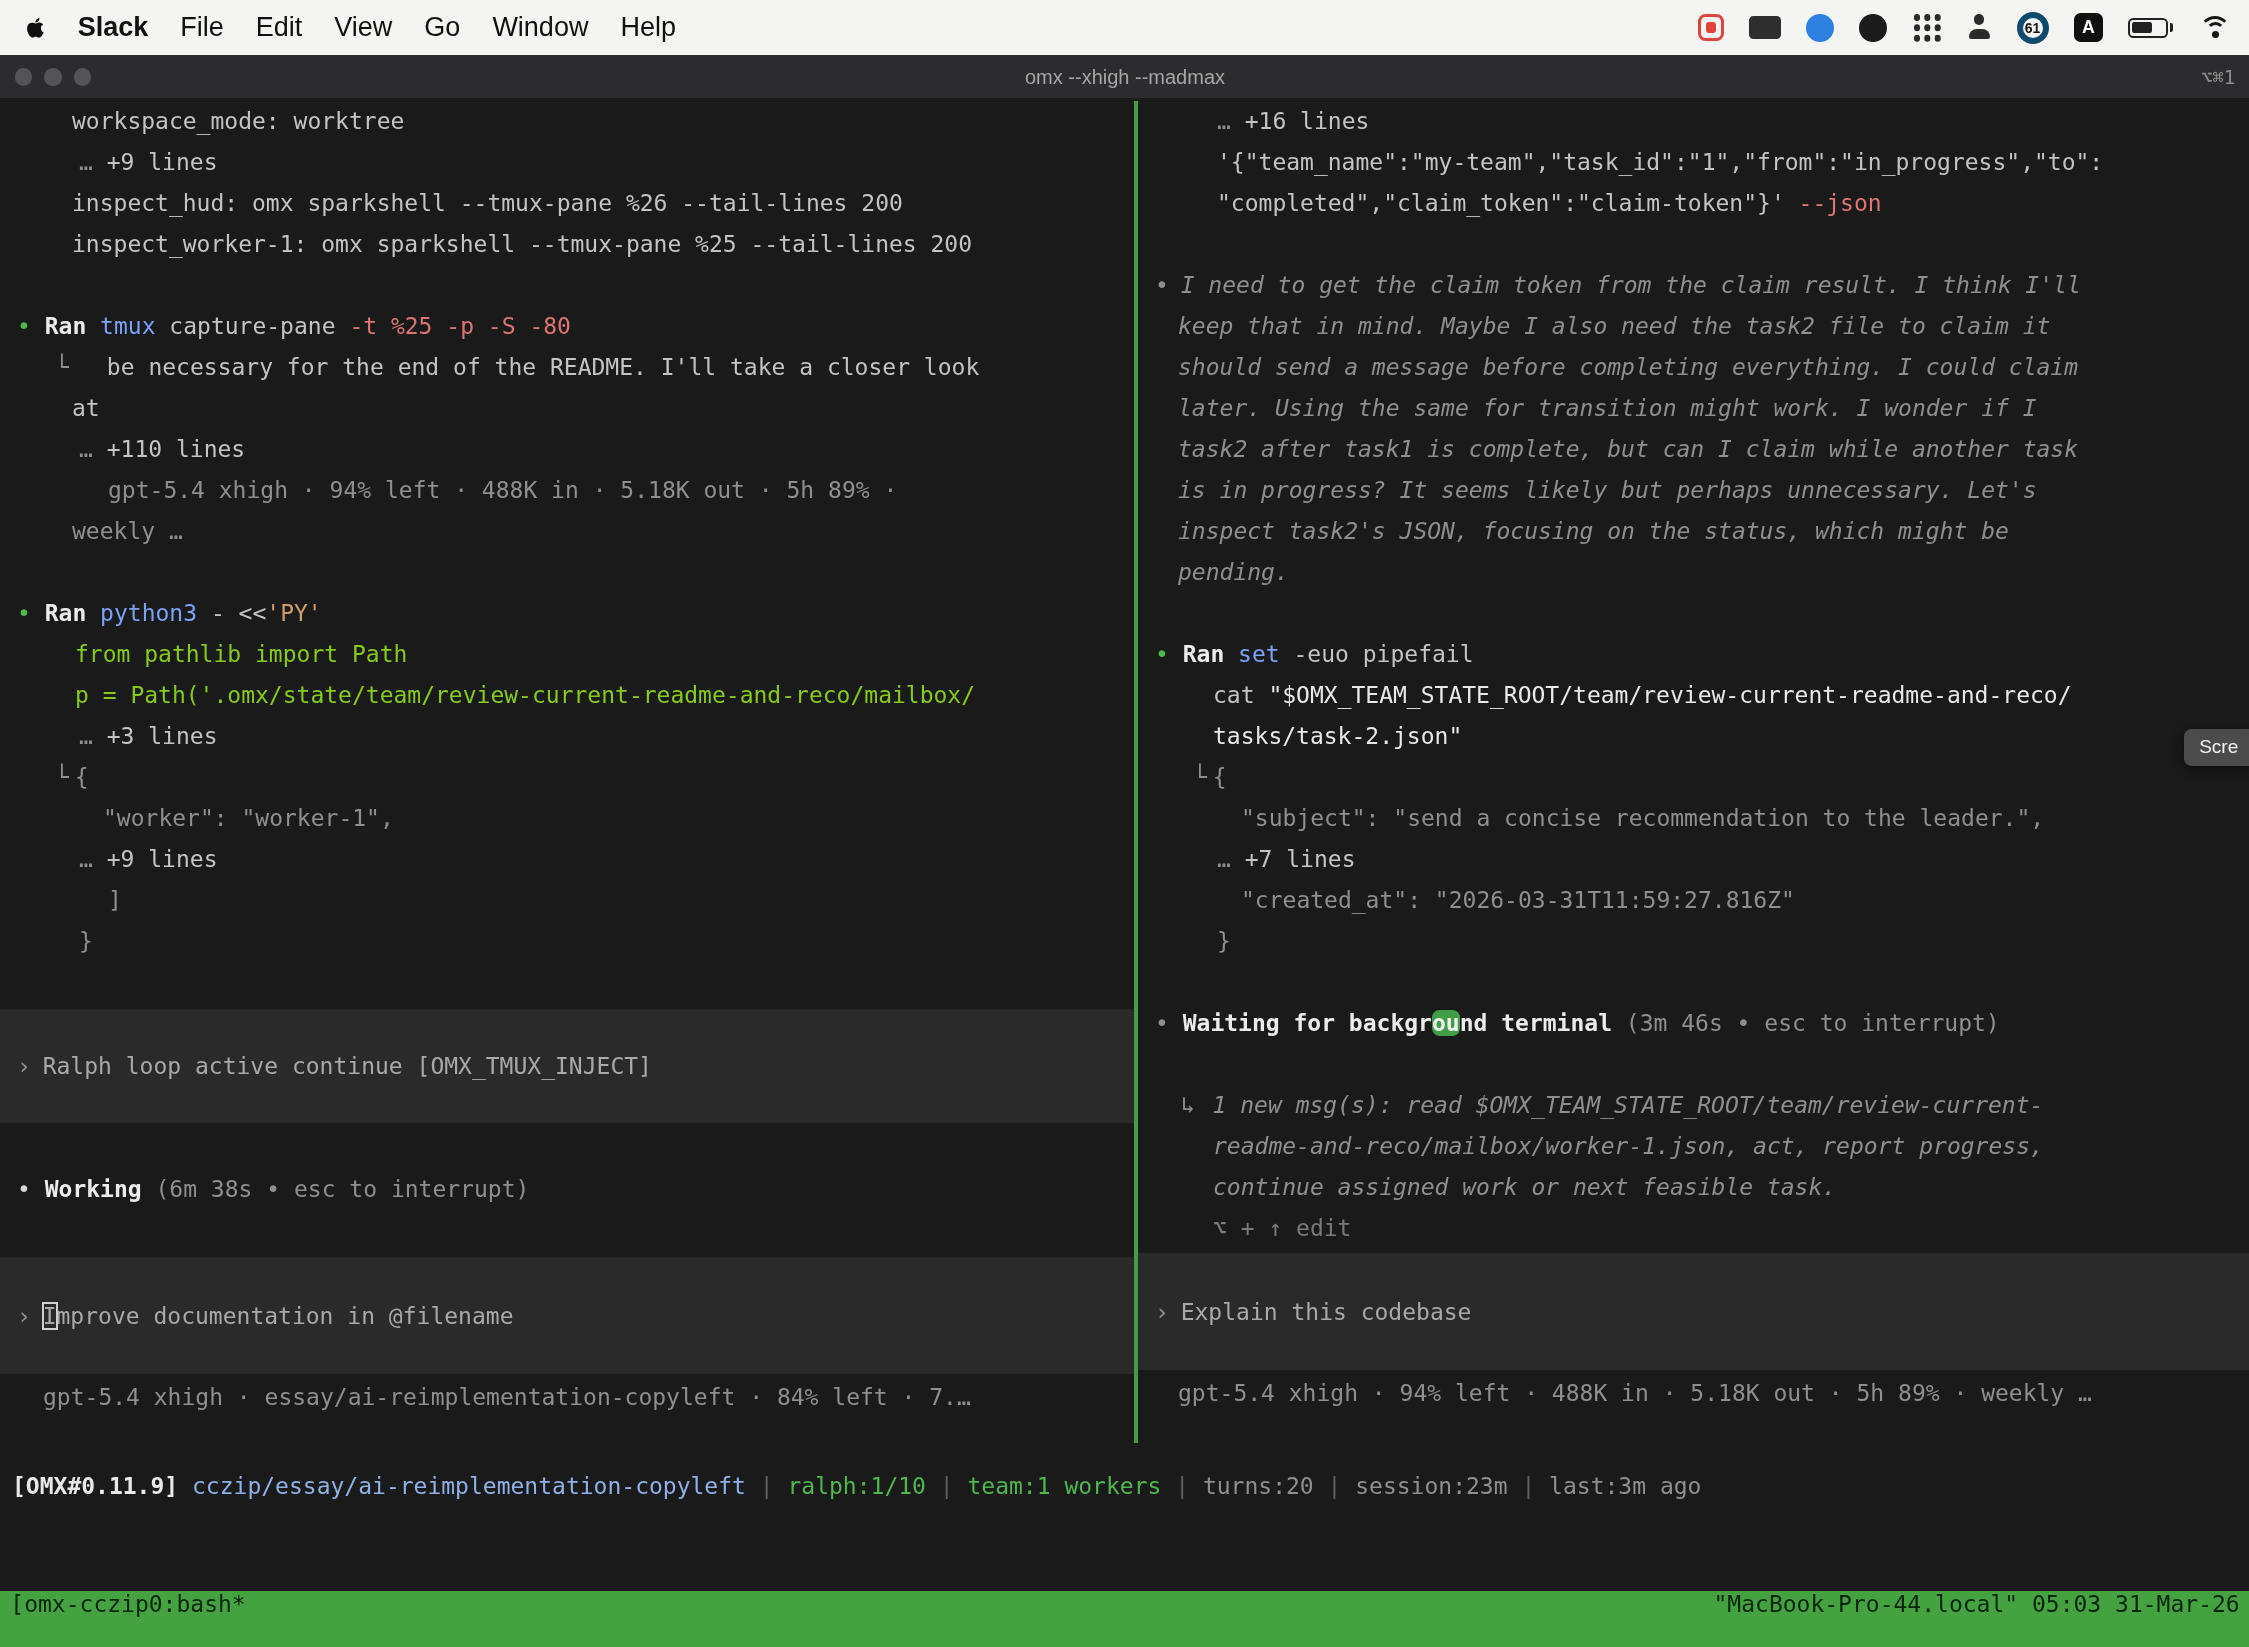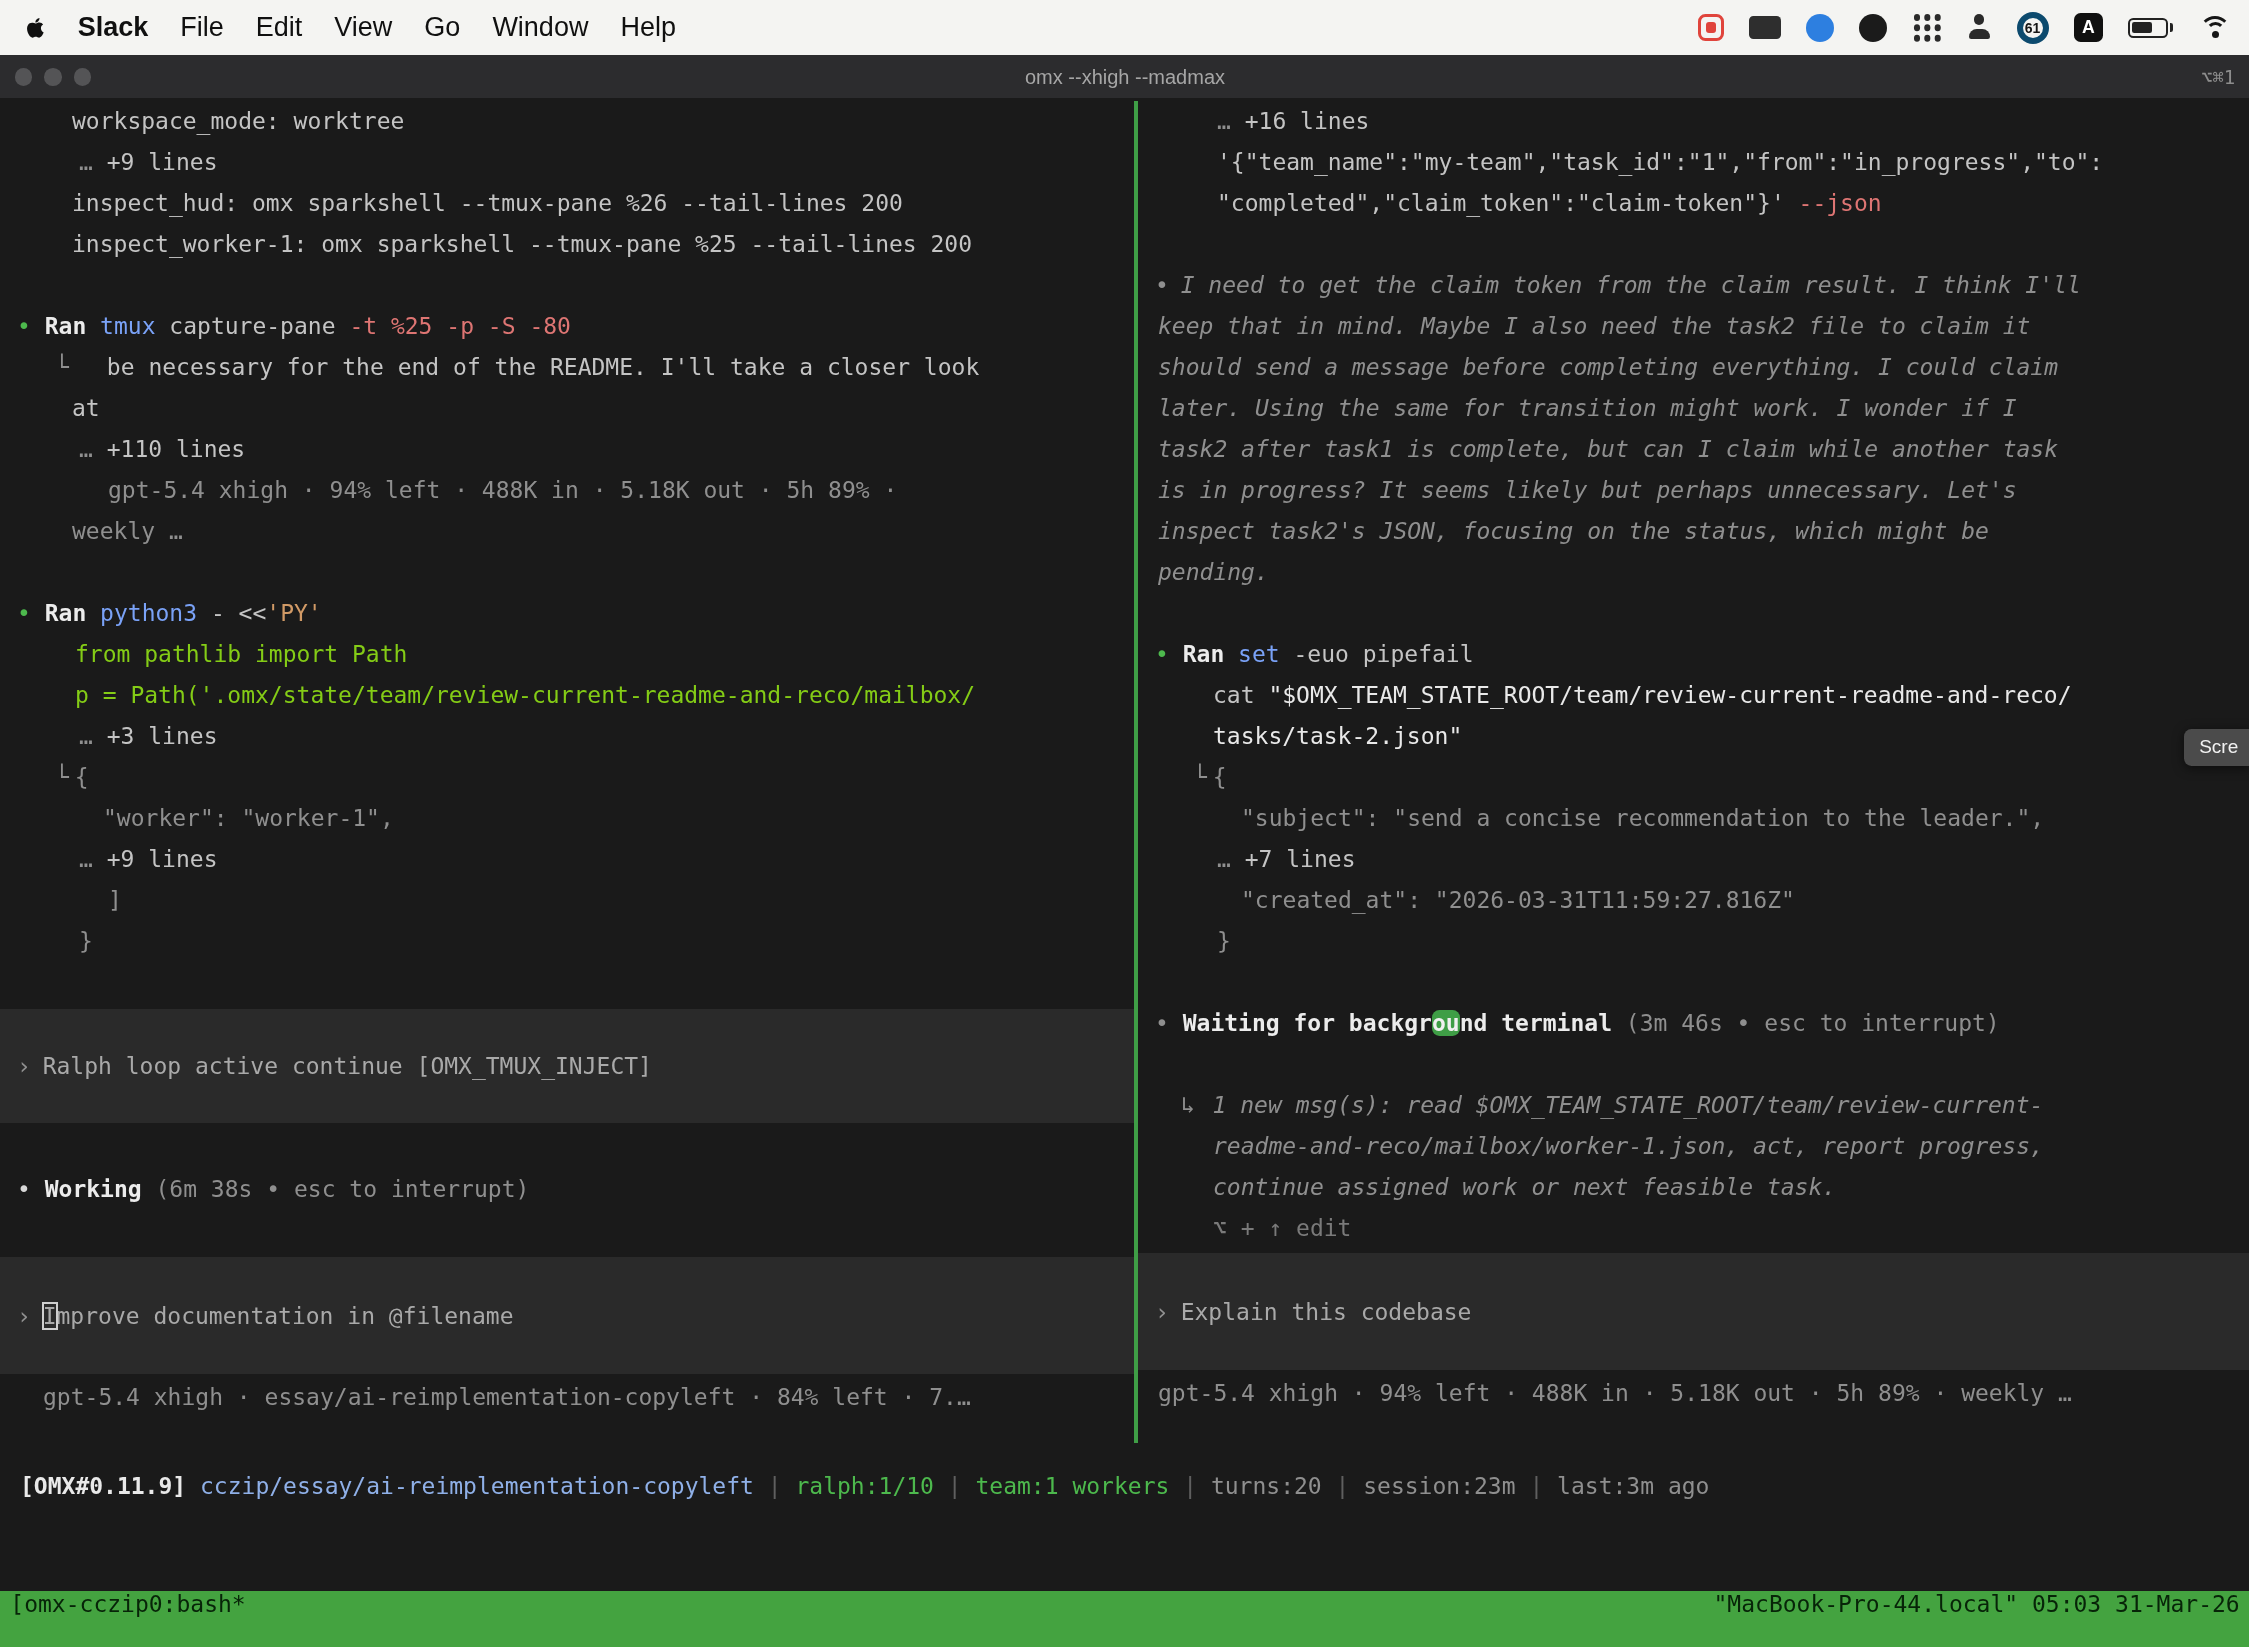--- a/index.html
+++ b/index.html
@@ -71,42 +71,42 @@
   .sp { flex-shrink:0; }
 
   .pl0 { padding-left:17px; }
   .plB { padding-left:72px; }
   .plE { padding-left:79px; }
   .plC { padding-left:75px; }
   .plO { padding-left:55px; }
   .plJ { padding-left:103px; }
   .plS { padding-left:108px; }
   .plF { padding-left:43px; }
-  .plT { padding-left:20px; }
+  .plT { padding-left:40px; }
 
   .txt { color:#c4c4c4; }
   .b { font-weight:700; color:#ececec; }
   .cmd { color:#7aa2f7; }
   .flag { color:#de7573; }
   .orange { color:#d19a66; }
   .code { color:#84cc16; }
   .bright { color:#e9e9e9; }
   .dim { color:#8f8f8f; }
   .dim2 { color:#7a7a7a; }
   .ell { color:#8f8f8f; }
   .it { font-style:italic; }
   .grn { color:#4db94d; }
   .wb { color:#d8d8d8; }
   .chev { color:#909090; }
   .bandtxt { color:#a9a9a9; }
   .ml8 { margin-left:5.9px; } .ml16 { margin-left:11.8px; } .ml24 { margin-left:17.7px; } .ml52 { margin-left:38px; }
   .cursor { outline:2.2px solid #cfcfcf; outline-offset:-1.5px; }
   .hlg { background:#3f9e46; border-radius:7.4px; color:#f0f0f0; }
 
-  .omx { position:absolute; top:1368px; left:20px; height:41px; line-height:41px; white-space:pre; }
+  .omx { position:absolute; top:1368px; left:12px; height:41px; line-height:41px; white-space:pre; }
   .v { font-weight:700; color:#e9e9e9; }
   .pathblue { color:#8fb0e8; }
   .sepc { color:#5f5f5f; }
   .gstat { color:#4db94d; }
 
   .tmuxbar { position:absolute; left:0; right:0; bottom:0; height:57px; background:#44a340;
              color:#072408; display:flex; justify-content:space-between; align-items:flex-start;
              padding:0 10.3px; white-space:pre; font-size:23px; }
 
   .scre { position:absolute; top:729px; right:0; background:#4b4b4b; color:#f2f2f2;

